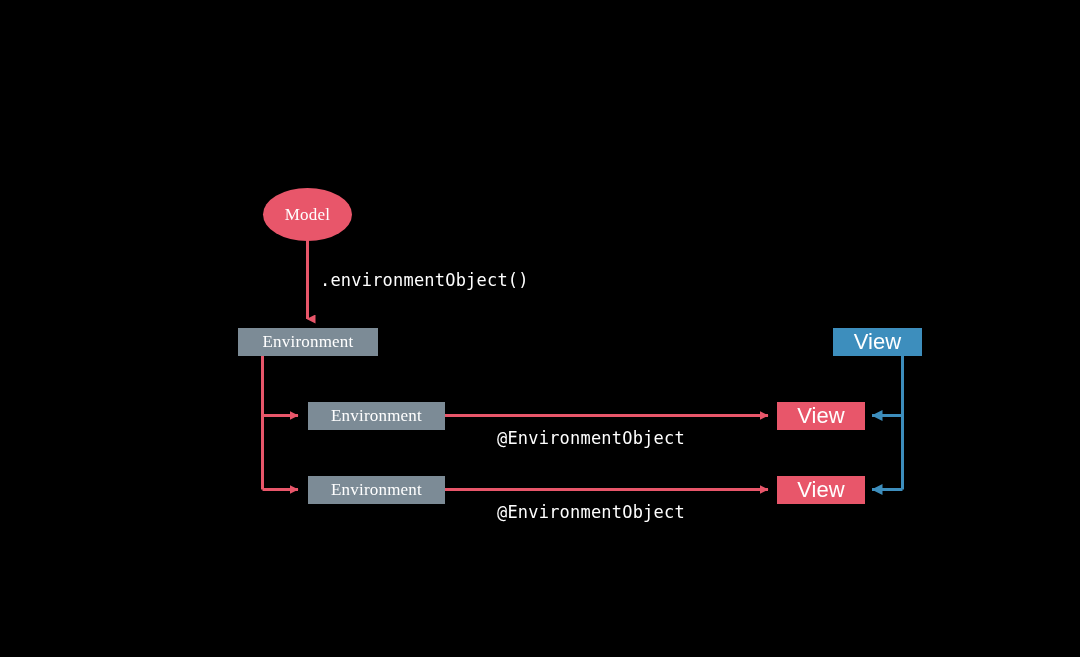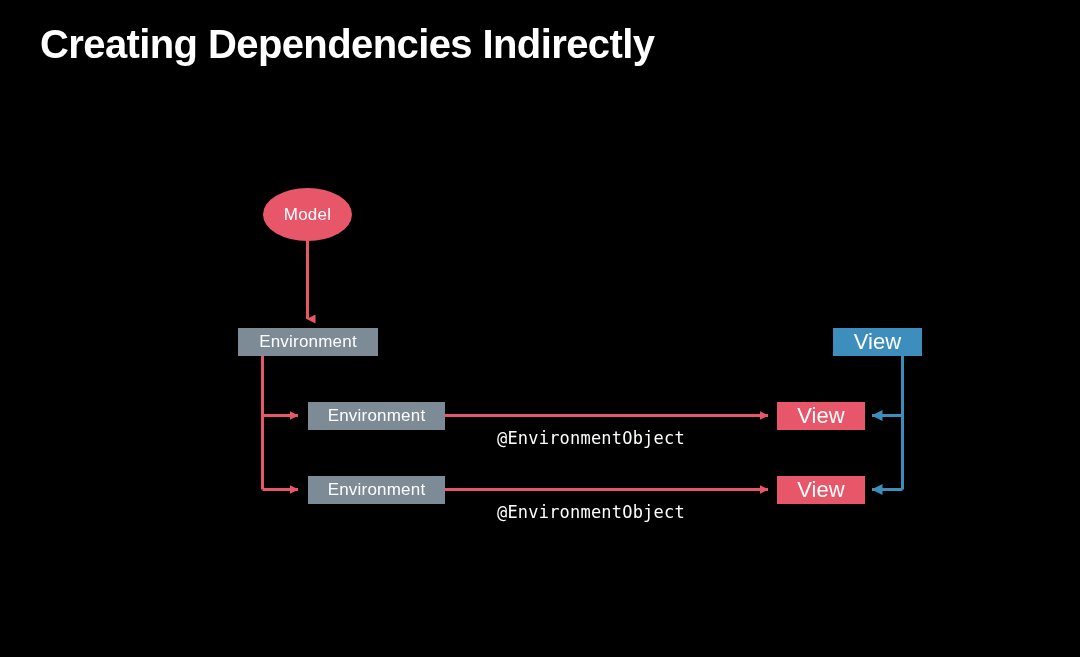--- a/index.html
+++ b/index.html
@@ -48,21 +48,21 @@
   .node {
     position: absolute;
     box-sizing: border-box;
     display: flex;
     align-items: center;
     justify-content: center;
     color: #ffffff;
     white-space: nowrap;
   }
   .node-mono {
-    font-family: Liberation Sans, sans-serif;
+    font-family: Liberation Serif, serif;
     font-size: 17px;
     letter-spacing: 0.2px;
   }
   .node-sans {
     font-family: "Liberation Sans", sans-serif;
     font-size: 22px;
   }
 
   .node-ellipse {
     border-radius: 50%;
@@ -76,21 +76,20 @@
     color: #ffffff;
     white-space: nowrap;
     letter-spacing: 0.2px;
   }
 </style>
 </head>
 <body>
 
 <div id="slide">
 
-  <div class="slide-title">Creating Dependencies Indirectly</div>
 
   <svg id="diagram-svg" viewBox="0 0 1080 657">
     <defs>
       <marker id="arrow-pink-down" markerWidth="9" markerHeight="9" refX="4.5" refY="8" orient="auto" markerUnits="userSpaceOnUse">
         <path d="M0,0 L9,0 L4.5,9 Z" fill="#e8566a"></path>
       </marker>
       <marker id="arrow-pink-right" markerWidth="9" markerHeight="9" refX="8.5" refY="4.5" orient="auto" markerUnits="userSpaceOnUse">
         <path d="M0,0 L9,4.5 L0,9 Z" fill="#e8566a"></path>
       </marker>
       <marker id="arrow-blue-left" markerWidth="11" markerHeight="11" refX="10.5" refY="5.5" orient="auto" markerUnits="userSpaceOnUse">
@@ -144,18 +143,19 @@
   </div>
 
   <div class="node node-sans" style="left:777px; top:402px; width:88px; height:28px; background:#e8566a;">
     <span>View</span>
   </div>
 
   <div class="node node-sans" style="left:777px; top:476px; width:88px; height:28px; background:#e8566a;">
     <span>View</span>
   </div>
 
+  <div class="mono-label" style="left:320px; top:270px;">.environmentObject()</div>
 
   <div class="mono-label" style="left:497px; top:428px;">@EnvironmentObject</div>
 
   <div class="mono-label" style="left:497px; top:502px;">@EnvironmentObject</div>
 
 </div>
 
 </body></html>

